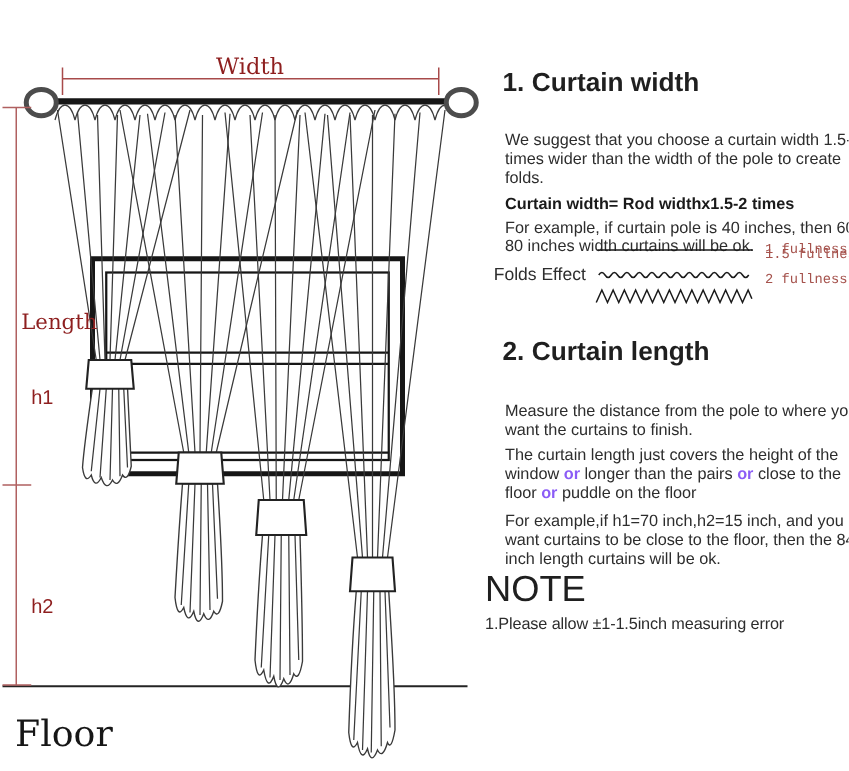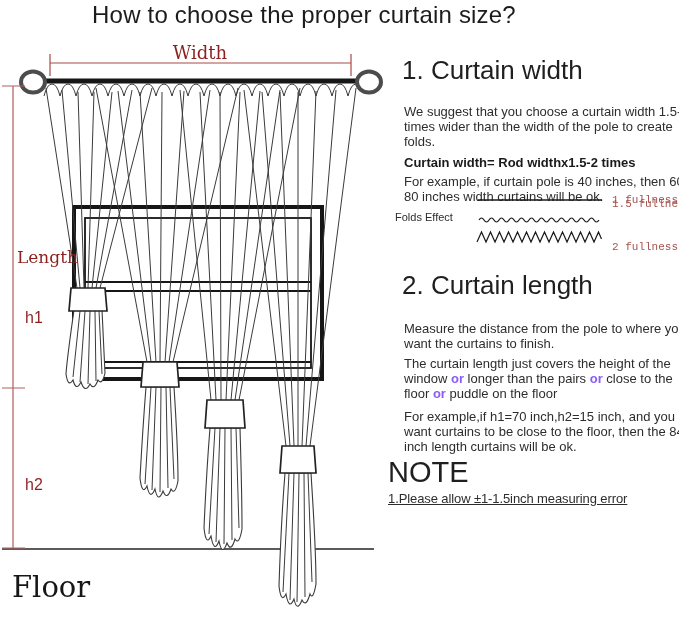--- a/index.html
+++ b/index.html
@@ -12,36 +12,35 @@
   .ink{stroke:#3a3a3a;stroke-width:1;fill:none;}
   .fillwhite{fill:#ffffff;stroke:#3a3a3a;stroke-width:1.1;}
   .frame{stroke:#161616;fill:none;}
   .dim{stroke:#a84a4a;stroke-width:1.2;}
   .dimv{stroke:#b06060;stroke-width:1.2;}
   .serif-red{font-family:"DejaVu Serif","Liberation Serif",serif;fill:#8e1f1f;}
   .sans-red{font-family:"Liberation Sans",sans-serif;fill:#8e1f1f;}
   .floor-text{font-family:"DejaVu Serif","Liberation Serif",serif;fill:#161616;font-size:29px;}
   
   .col{position:absolute;left:385px;top:0;width:294px;}
-  .col .sec-head{position:absolute;left:17px;margin:0;font-size:26px;font-weight:400;color:#1f1f1f;white-space:nowrap;}
+  .col .sec-head{position:absolute;left:17px;margin:0;font-size:21px;font-weight:700;color:#1f1f1f;white-space:nowrap;}
   .col p{position:absolute;left:3px;margin:16px;font-size:13px;line-height:15px;color:#2d2d2d;width:290px;}
   .col .formula{font-weight:bold;color:#1a1a1a;white-space:nowrap;}
   .folds{position:absolute;left:0;top:190px;width:294px;height:62px;}
-  .folds .fe-label{position:absolute;left:10px;top:21px;font-size:11px;color:#2d2d2d;}
+  .folds .fe-label{position:absolute;left:10px;top:21px;font-size:14px;color:#2d2d2d;}
   .folds .f-label{position:absolute;left:227px;font-size:11px;color:#a5524c;white-space:nowrap;font-family:Liberation Mono, monospace;}
   .note-head{position:absolute;left:3px;margin:0;font-size:29px;font-weight:400;color:#1f1f1f;}
-  .notes{position:absolute;left:3px;top:491px;width:292px;font-size:13px;line-height:15px;letter-spacing:-0.1px;color:#2d2d2d;text-decoration:underline;}
+  .notes{position:absolute;left:3px;top:491px;width:292px;font-size:13px;line-height:15px;letter-spacing:-0.1px;color:#2d2d2d;}
   .b{font-weight:bold;color:#8b5cf6;}
 </style>
 </head>
 <body>
 
 <div class="canvas">
 
-  <h1 class="title">How to choose the proper curtain size?</h1>
 
   <svg class="diagram" viewBox="0 0 390 617">
 
     <g>
       <rect x="74" y="207" width="248" height="172" class="frame" stroke-width="4"></rect>
       <rect x="85" y="218" width="226" height="150" class="frame" stroke-width="1.8"></rect>
       <path d="M85,282 H311 M85,291 H311 M85,362 H311" class="frame" stroke-width="1.8"></path>
     </g>
 
     <line x1="2" y1="549" x2="374" y2="549" stroke="#242424" stroke-width="1.5"></line>
@@ -104,21 +103,21 @@
 
     <div class="folds">
       <span class="fe-label">Folds Effect</span>
       <svg width="294" height="62" viewBox="0 0 294 62">
         <path d="M93,10 H217" stroke="#1a1a1a" stroke-width="1.3" fill="none"></path>
         <path stroke="#1a1a1a" stroke-width="1.2" fill="none" d="M94,30 q2.5,-4 5,0 q2.5,4 5,0 q2.5,-4 5,0 q2.5,4 5,0 q2.5,-4 5,0 q2.5,4 5,0 q2.5,-4 5,0 q2.5,4 5,0 q2.5,-4 5,0 q2.5,4 5,0 q2.5,-4 5,0 q2.5,4 5,0 q2.5,-4 5,0 q2.5,4 5,0 q2.5,-4 5,0 q2.5,4 5,0 q2.5,-4 5,0 q2.5,4 5,0 q2.5,-4 5,0 q2.5,4 5,0 q2.5,-4 5,0 q2.5,4 5,0 q2.5,-4 5,0 q2.5,4 5,0"></path>
         <path stroke="#1a1a1a" stroke-width="1.2" fill="none" d="M92,52 l4.5,-10 4.5,10 4.5,-10 4.5,10 4.5,-10 4.5,10 4.5,-10 4.5,10 4.5,-10 4.5,10 4.5,-10 4.5,10 4.5,-10 4.5,10 4.5,-10 4.5,10 4.5,-10 4.5,10 4.5,-10 4.5,10 4.5,-10 4.5,10 4.5,-10 4.5,10 4.5,-10 4.5,10 4.5,-10 3,7"></path>
       </svg>
       <span class="f-label" style="top:4px">1 fullness</span>
       <span class="f-label" style="top:8px">1.5 fullness</span>
-      <span class="f-label" style="top:51px">2 fullness</span>
+      <span class="f-label" style="top:28px">2 fullness</span>
     </div>
 
     <h2 class="sec-head" style="top:270px">2. Curtain length</h2>
 
     <p style="top:305px">Measure the distance from the pole to where you want the curtains to finish.</p>
 
     <p style="top:340px"><span>The curtain length just covers the height of the window </span><span class="b">or</span><span> longer than the pairs </span><span class="b">or</span><span> close to the floor </span><span class="b">or</span><span> puddle on the floor</span></p>
 
     <p style="top:393px">For example,if h1=70 inch,h2=15 inch, and you want curtains to be close to the floor, then the 84 inch length curtains will be ok.</p>
 

